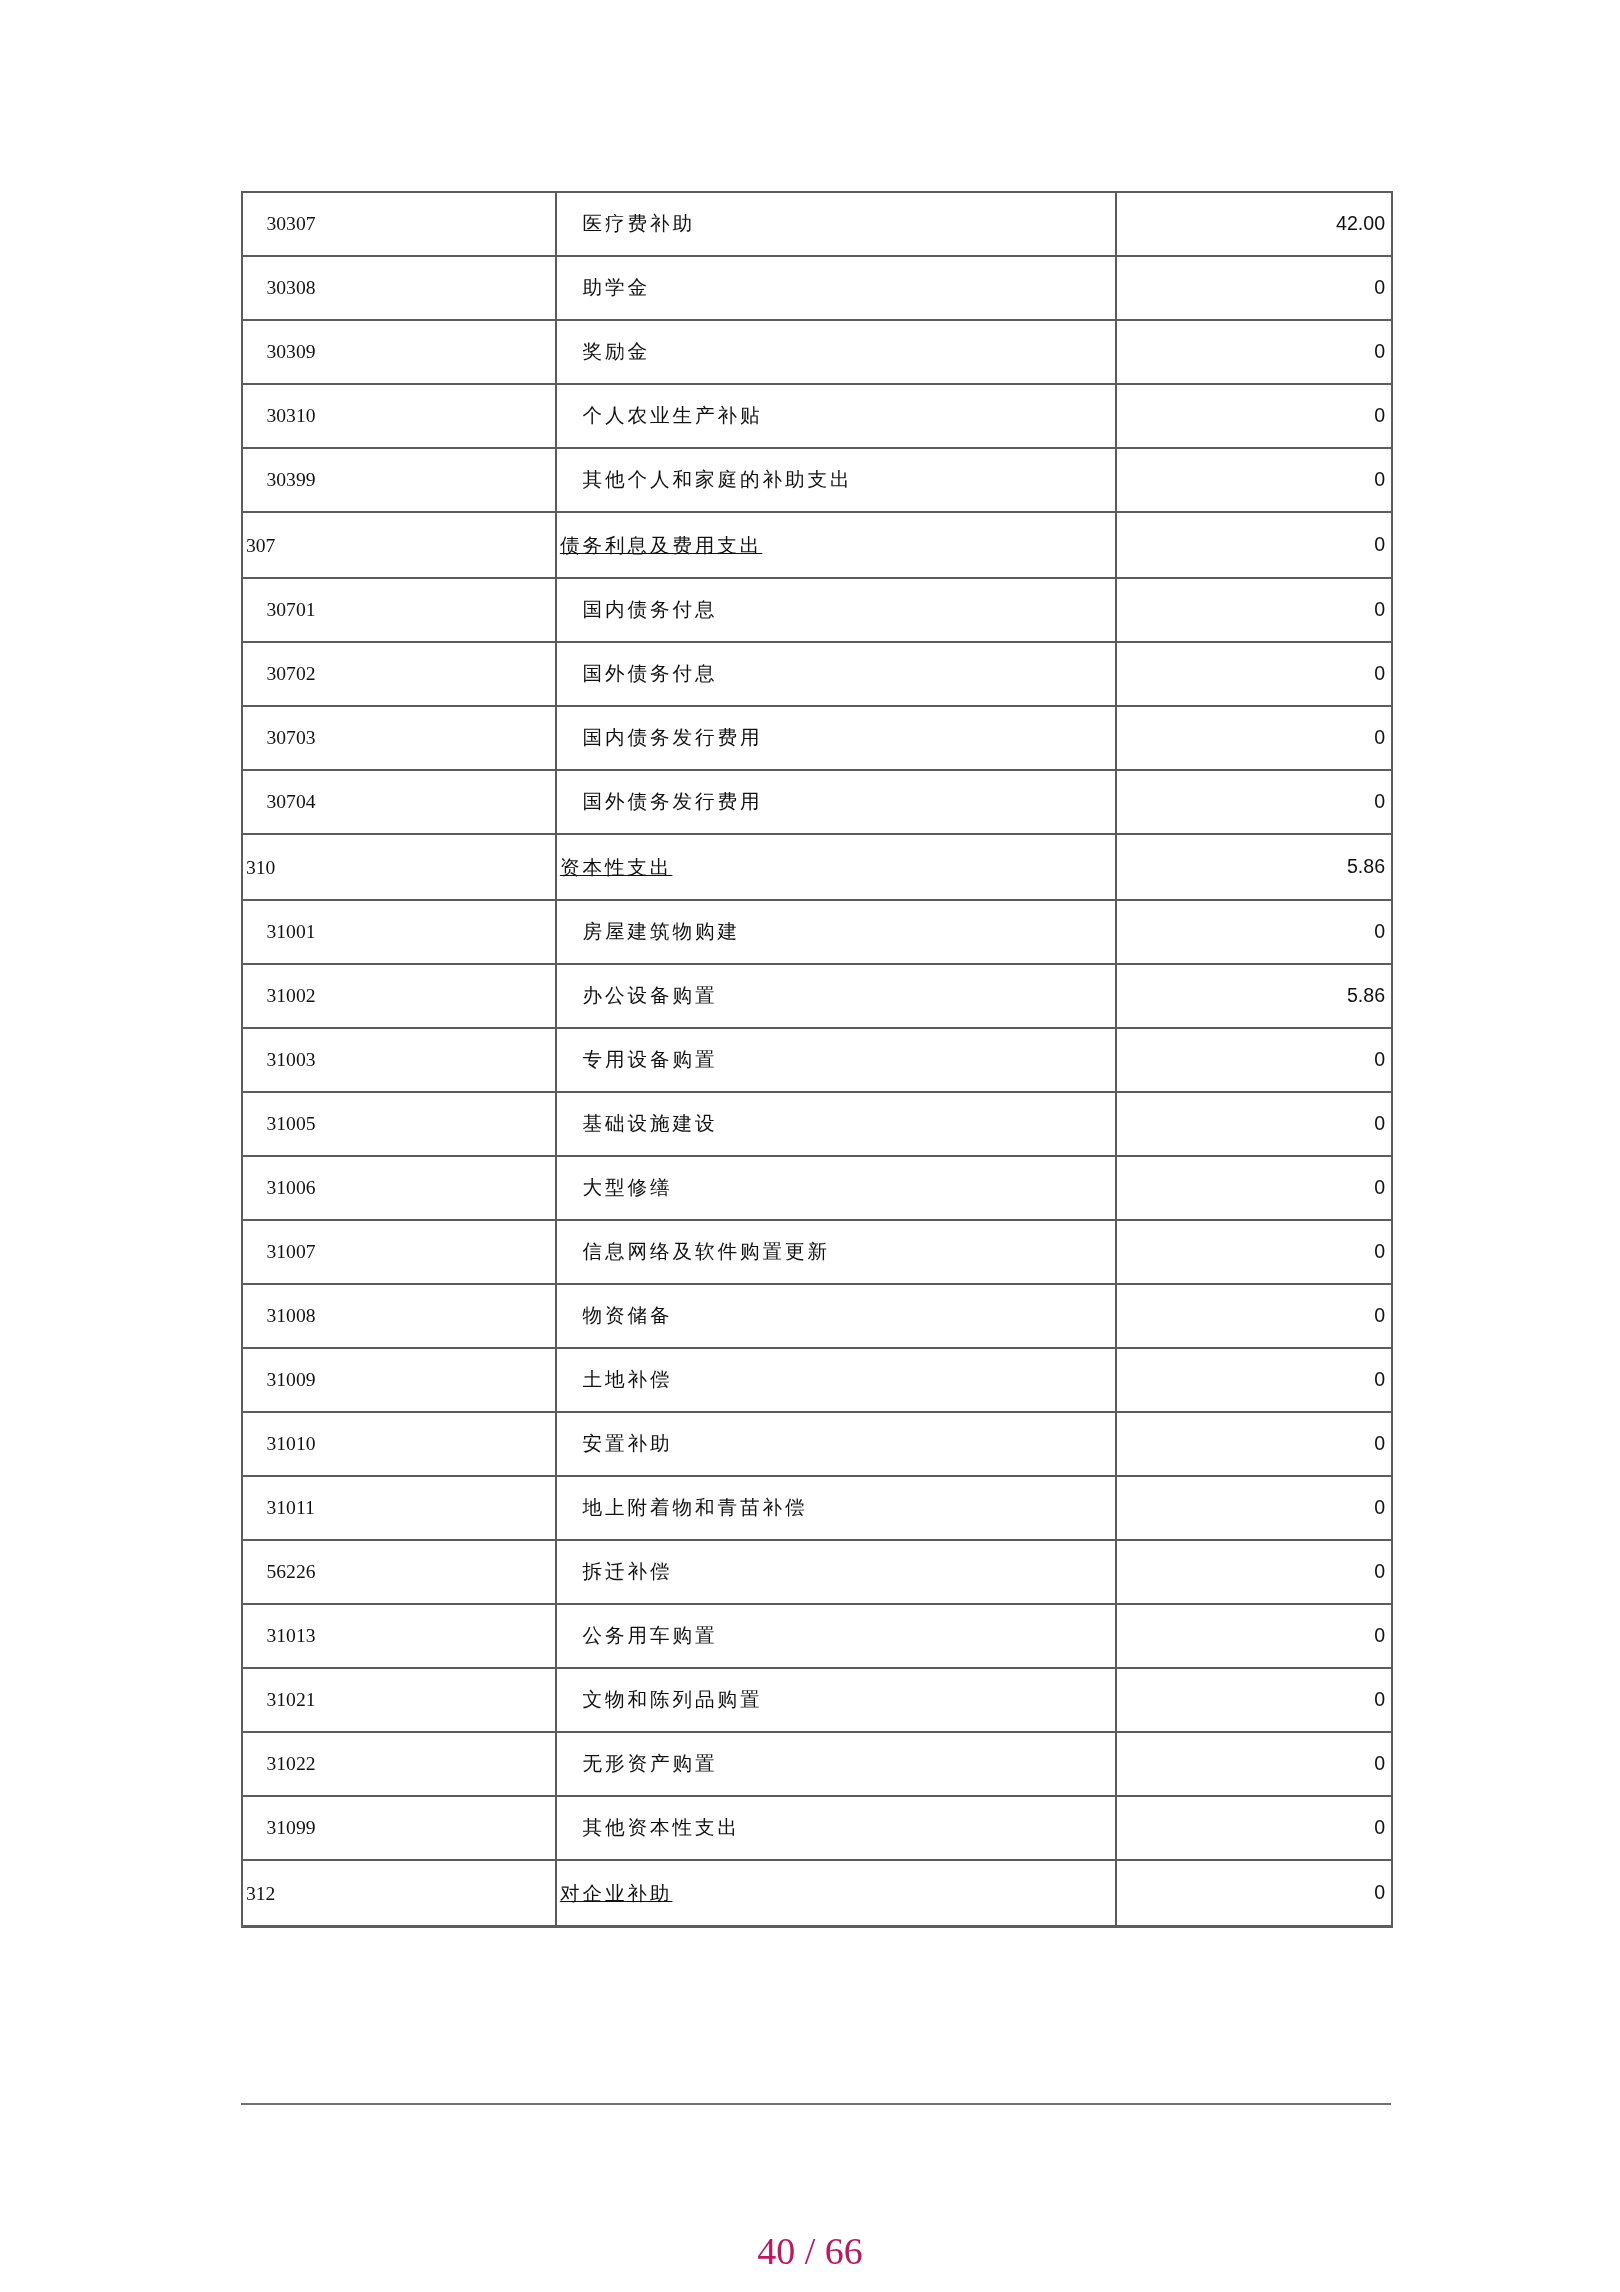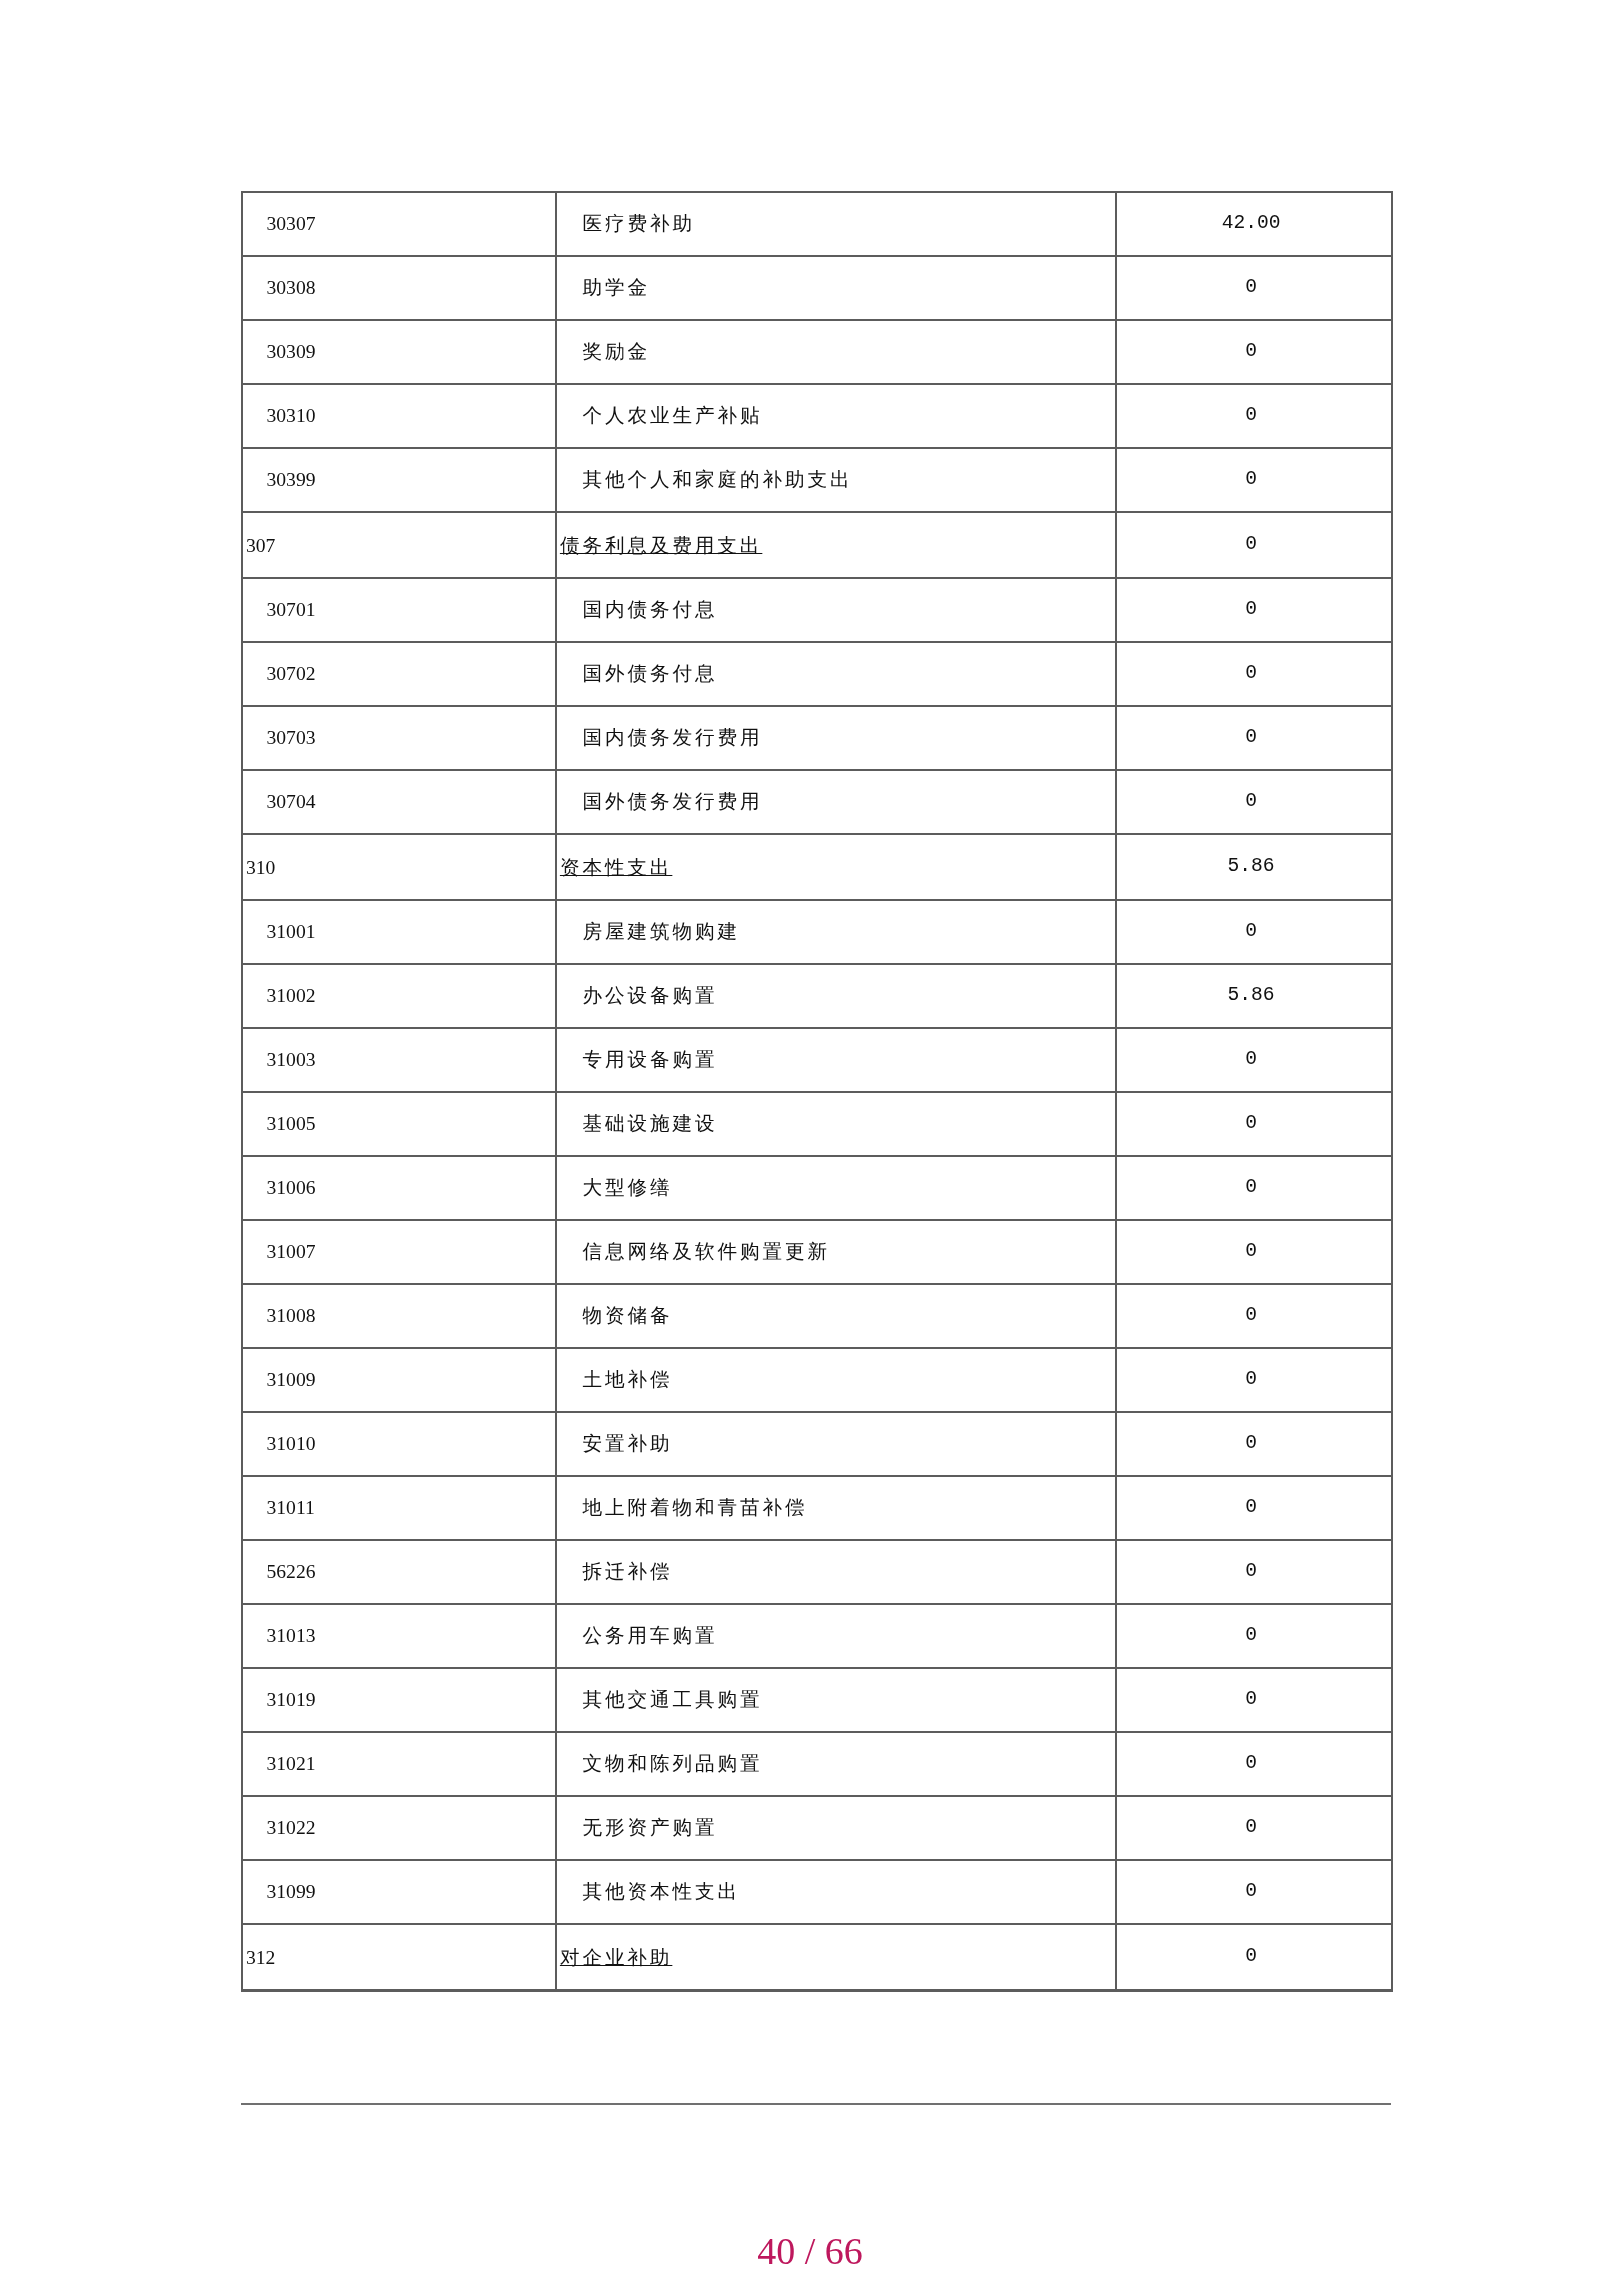--- a/index.html
+++ b/index.html
@@ -54,23 +54,23 @@
     }
     .cell-name {
       font-family: "DejaVu Sans", "Liberation Sans", sans-serif;
       font-size: 18.6px;
       letter-spacing: 2.9px;
       vertical-align: middle;
       padding-left: 25.5px !important;
       margin-top: 12px;
     }
     .cell-val {
-      font-family: Liberation Mono, monospace;
+      font-family: Liberation Sans, sans-serif;
       font-size: 20.6px;
-      text-align: center;
+      text-align: right;
       vertical-align: middle;
       padding-right: 5.9px !important;
     }
     tr.category .cell-code {
       padding-left: 2.9px !important;
       vertical-align: middle;
       padding-top: 2px !important;
     }
     tr.category .cell-name {
       padding-left: 2.9px !important;
@@ -217,25 +217,20 @@
         <td class="cell-code">56226</td>
         <td class="cell-name">拆迁补偿</td>
         <td class="cell-val">0</td>
       </tr>
       <tr class="item">
         <td class="cell-code">31013</td>
         <td class="cell-name">公务用车购置</td>
         <td class="cell-val">0</td>
       </tr>
       <tr class="item">
-        <td class="cell-code">31019</td>
-        <td class="cell-name">其他交通工具购置</td>
-        <td class="cell-val">0</td>
-      </tr>
-      <tr class="item">
         <td class="cell-code">31021</td>
         <td class="cell-name">文物和陈列品购置</td>
         <td class="cell-val">0</td>
       </tr>
       <tr class="item">
         <td class="cell-code">31022</td>
         <td class="cell-name">无形资产购置</td>
         <td class="cell-val">0</td>
       </tr>
       <tr class="item">

